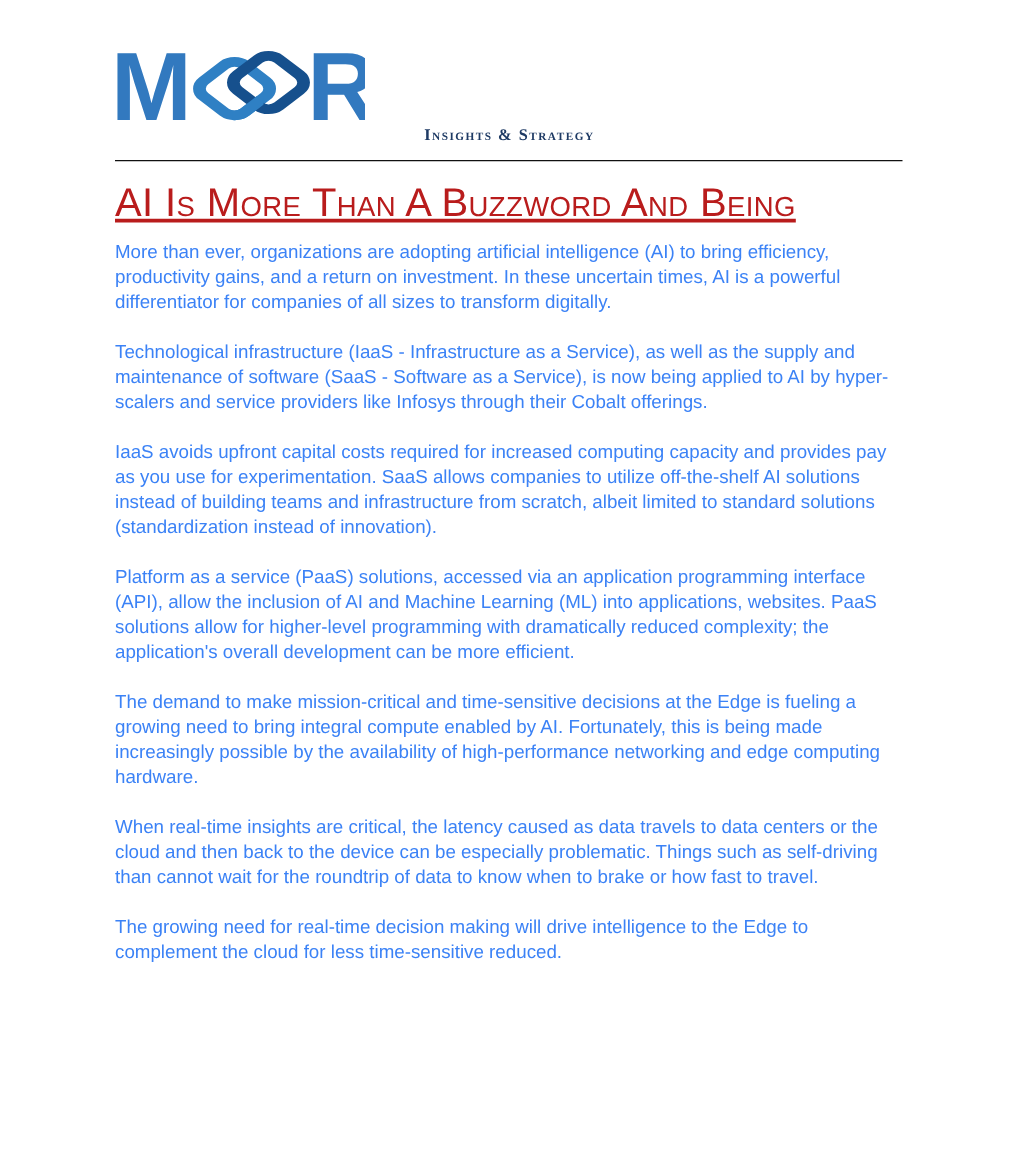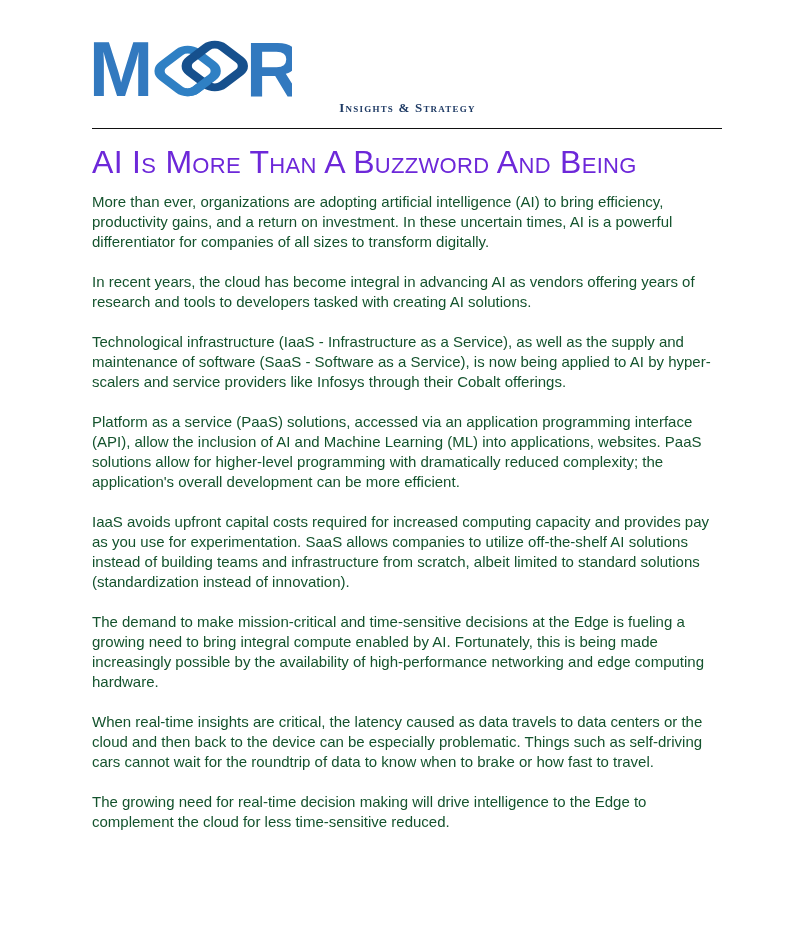--- a/index.html
+++ b/index.html
@@ -49,21 +49,21 @@
     font-size: 32px;
     line-height: 41px;
     letter-spacing: 0.3px;
     color: #2E5F9E;
   }
   
   .body-text {
     width: 626px;
     font-size: 15px;
     line-height: 20px;
-    color: #14532d;
+    color: #3b82f6;
   }
   .body-text p { margin: 0 0 20px 0; }
 </style>
 </head>
 <body>
 
 <div class="page">
   <div class="content">
 
     <div class="logo-block">
@@ -82,29 +82,28 @@
             <rect x="-24" y="-24" width="48" height="48" rx="12" ry="12" fill="none" stroke-width="10.5" transform="translate(98 36) scale(1 0.76) rotate(45)" stroke="#2F80C4"></rect>
           </g>
         </g>
         <text x="158" y="62" font-family="Liberation Sans, sans-serif" font-weight="bold" font-size="80" fill="#3279BF">R</text>
       </svg>
       <div class="logo-tagline" style="color: rgb(30, 58, 100);">Insights &amp; Strategy</div>
     </div>
 
     <hr class="rule">
 
-    <h1 class="title" style="color: #6d28d9;">
+    <h1 class="title" style="color: #b91c1c; text-decoration: underline;">
       <div>AI Is More Than A Buzzword And Being</div>
     </h1>
 
     <div class="body-text">
       <p>More than ever, organizations are adopting artificial intelligence (AI) to bring efficiency, productivity gains, and a return on investment. In these uncertain times, AI is a powerful differentiator for companies of all sizes to transform digitally.</p>
-      <p>In recent years, the cloud has become integral in advancing AI as vendors offering years of research and tools to developers tasked with creating AI solutions.</p>
       <p>Technological infrastructure (IaaS - Infrastructure as a Service), as well as the supply and maintenance of software (SaaS - Software as a Service), is now being applied to AI by hyper-scalers and service providers like Infosys through their Cobalt offerings.</p>
+      <p>IaaS avoids upfront capital costs required for increased computing capacity and provides pay as you use for experimentation. SaaS allows companies to utilize off-the-shelf AI solutions instead of building teams and infrastructure from scratch, albeit limited to standard solutions (standardization instead of innovation).</p>
       <p>Platform as a service (PaaS) solutions, accessed via an application programming interface (API), allow the inclusion of AI and Machine Learning (ML) into applications, websites. PaaS solutions allow for higher-level programming with dramatically reduced complexity; the application's overall development can be more efficient.</p>
-      <p>IaaS avoids upfront capital costs required for increased computing capacity and provides pay as you use for experimentation. SaaS allows companies to utilize off-the-shelf AI solutions instead of building teams and infrastructure from scratch, albeit limited to standard solutions (standardization instead of innovation).</p>
       <p>The demand to make mission-critical and time-sensitive decisions at the Edge is fueling a growing need to bring integral compute enabled by AI. Fortunately, this is being made increasingly possible by the availability of high-performance networking and edge computing hardware.</p>
-      <p>When real-time insights are critical, the latency caused as data travels to data centers or the cloud and then back to the device can be especially problematic. Things such as self-driving cars cannot wait for the roundtrip of data to know when to brake or how fast to travel.</p>
+      <p>When real-time insights are critical, the latency caused as data travels to data centers or the cloud and then back to the device can be especially problematic. Things such as self-driving than cannot wait for the roundtrip of data to know when to brake or how fast to travel.</p>
       <p>The growing need for real-time decision making will drive intelligence to the Edge to complement the cloud for less time-sensitive reduced.</p>
     </div>
 
   </div>
 </div>
 
 </body></html>

